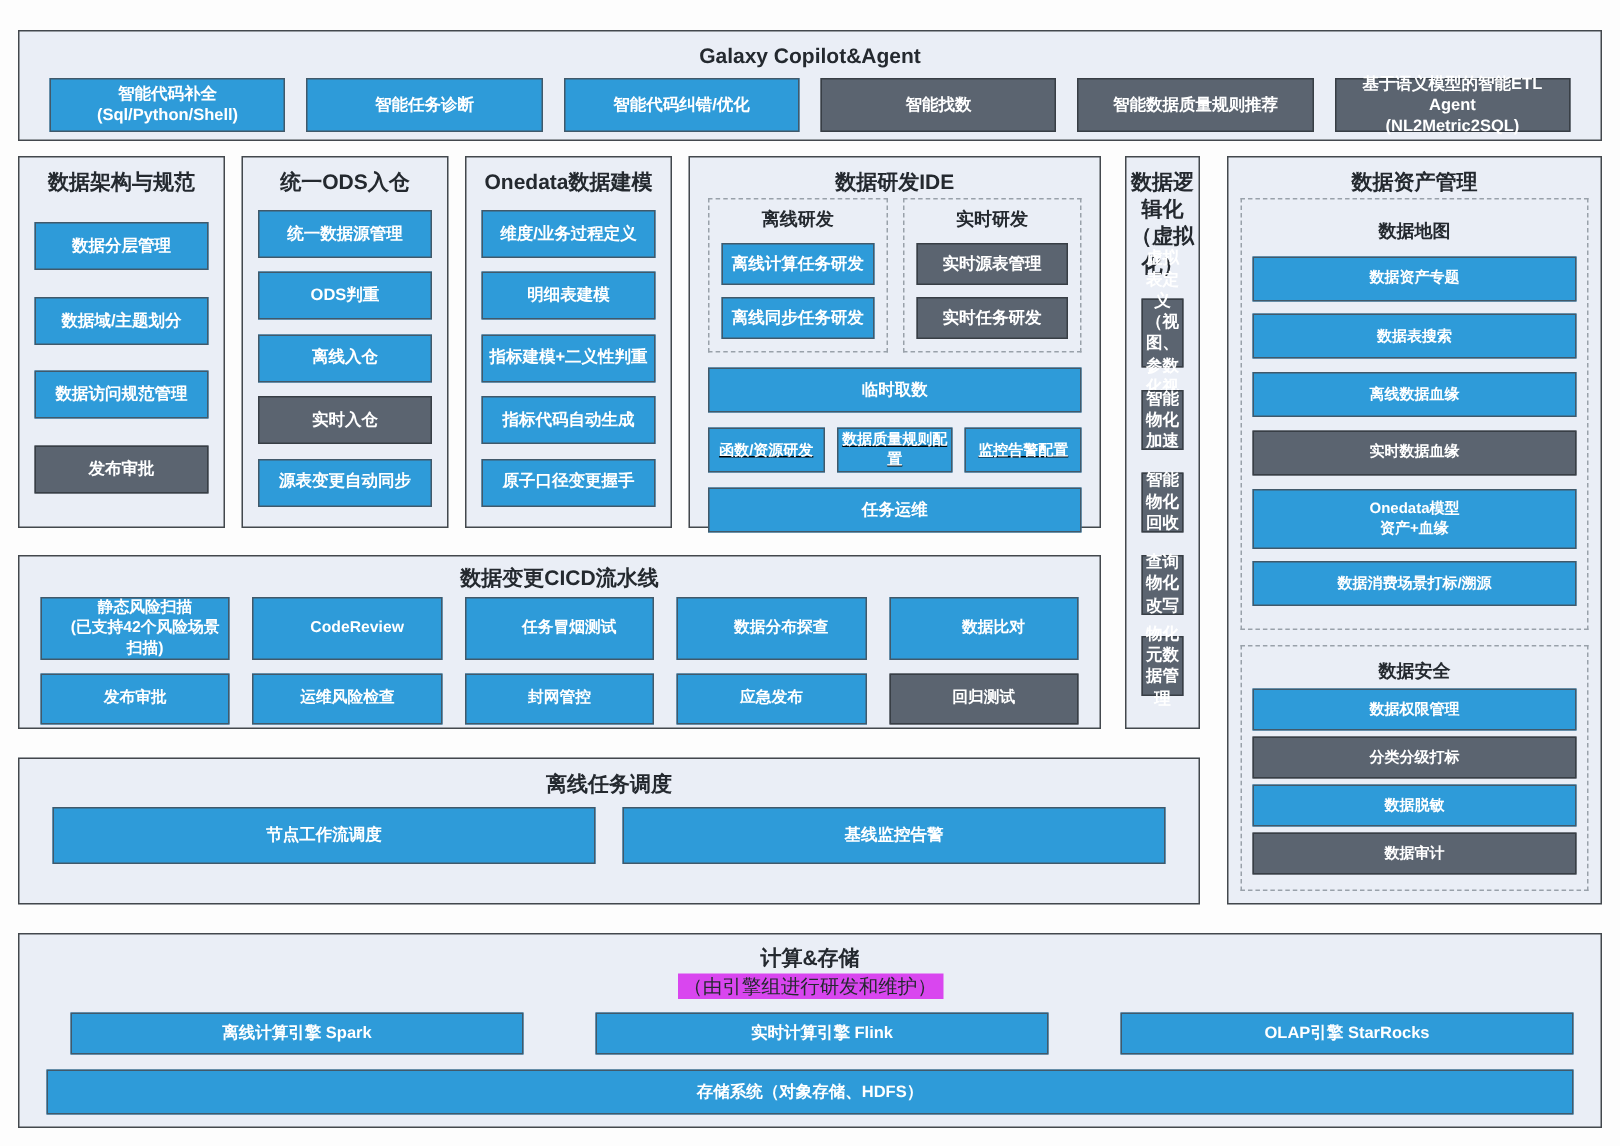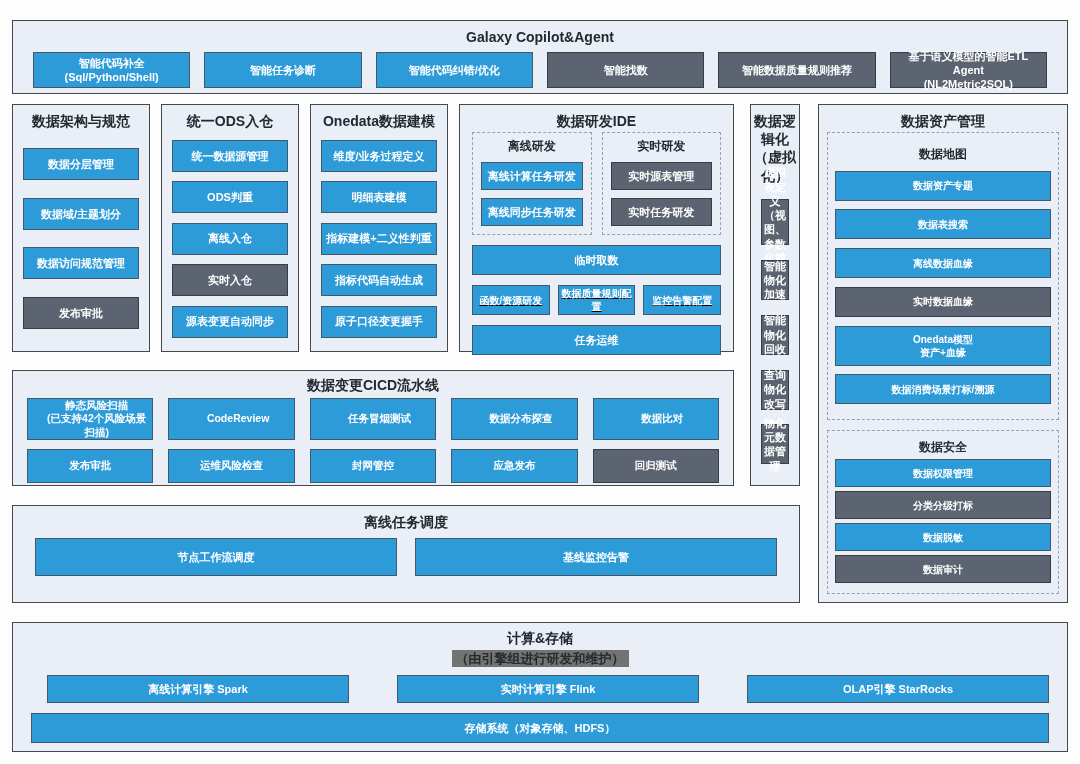--- a/index.html
+++ b/index.html
@@ -80,22 +80,22 @@
   .assets-inner .btn.tall{height:40px;}
   .map-box{height:288px;justify-content:space-evenly;padding:2px 7px 6px;}
   .security-box{margin-top:10px;flex:1;justify-content:space-evenly;padding:2px 7px 6px;}
   .security-box .btn{height:28px;}
 
   
   .bottom-panel{height:130px;}
   .bottom-title{padding-top:6px;}
   .bottom-sub{text-align:center;margin-top:2px;}
   .bottom-sub span{
-    display:inline-block;background:#737373;color:#24292F;
-    font-size:13px;font-weight:700;padding:0 4px;line-height:17px;
+    display:inline-block;background:#d946ef;color:#24292F;
+    font-size:13px;font-weight:400;padding:0 4px;line-height:17px;
   }
   .engines{display:flex;gap:32px;padding:8px 18px 0;}
   .engines .btn{flex:1;height:28px;margin-left:16px;}
   .storage-btn{margin:10px 18px 0;height:30px;}
 </style>
 </head>
 <body>
 
 <div class="canvas">
 

